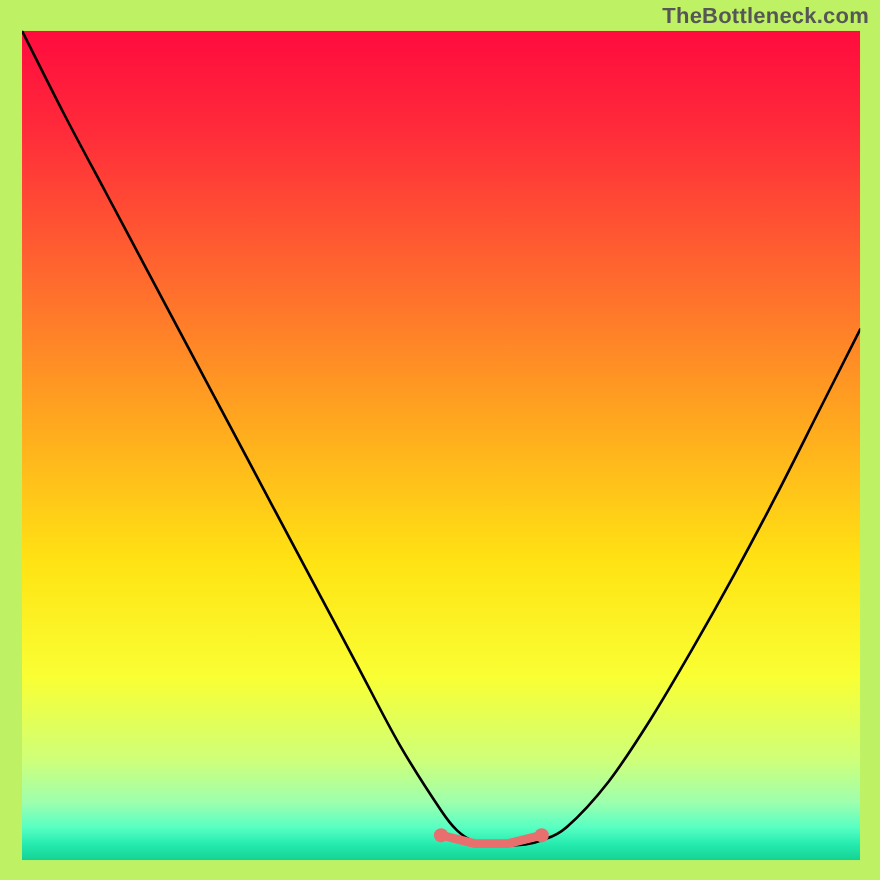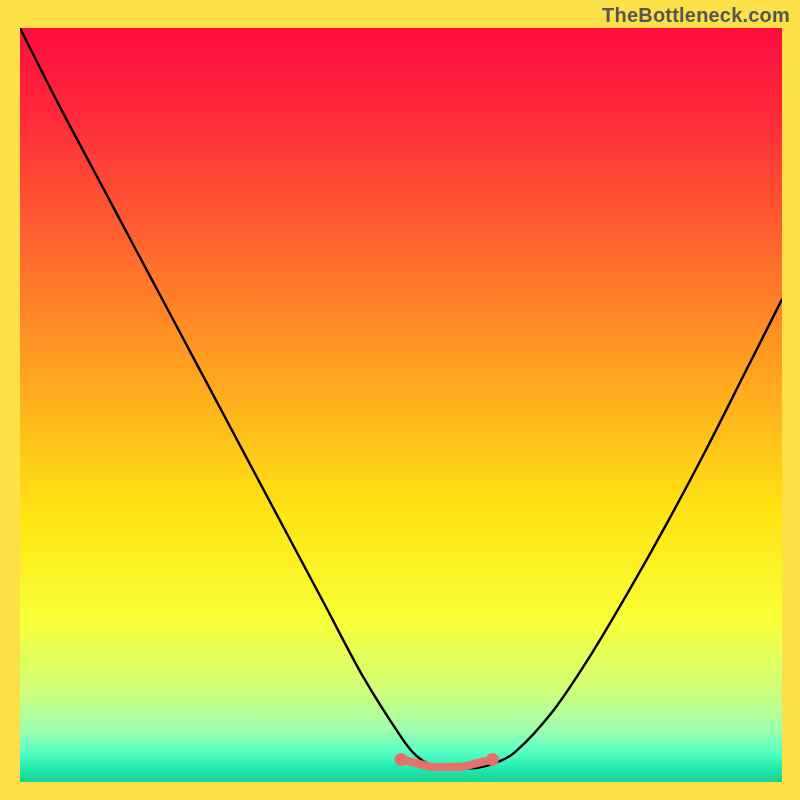--- a/index.html
+++ b/index.html
@@ -7,21 +7,21 @@
     padding: 0;
     width: 800px;
     height: 800px;
     background: #000;
     overflow: hidden;
   }
   .frame {
     position: relative;
     width: 800px;
     height: 800px;
-    background: #fde047;
+    background: #bef264;
   }
   .watermark {
     position: absolute;
     top: 4px;
     right: 10px;
     font-family: Arial, Helvetica, sans-serif;
     font-size: 20px;
     font-weight: 600;
     color: #565656;
     letter-spacing: 0.2px;

